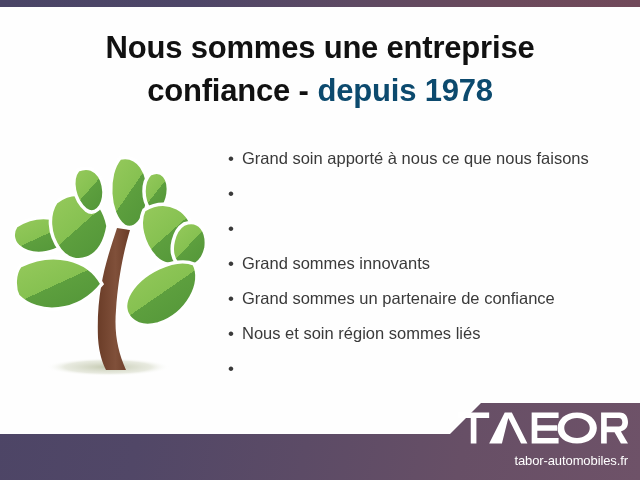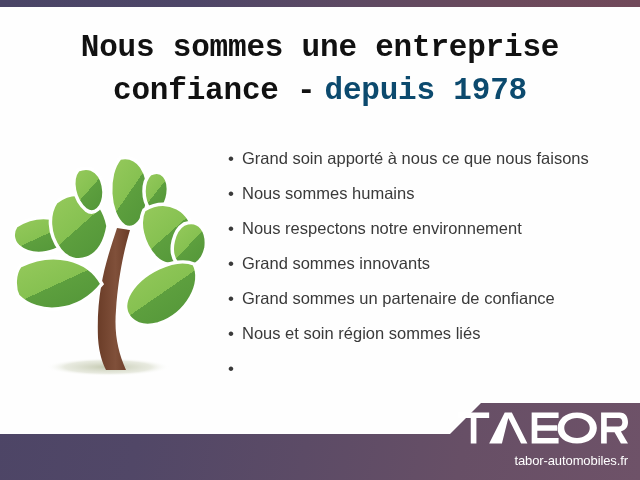--- a/index.html
+++ b/index.html
@@ -32,21 +32,20 @@
     position: absolute;
     left: 0;
     top: 26px;
     width: 640px;
     text-align: center;
     font-size: 31px;
     font-weight: bold;
     line-height: 43px;
     color: #111111;
     letter-spacing: -0.2px;
-    font-family: Liberation Mono, monospace;
   }
   .headline .accent {
     color: #0c4a6e;
   }
   .headline .gap {
     display: inline-block;
     width: 9px;
   }
 
   
@@ -172,25 +171,23 @@
     </svg>
   </div>
 
   <div class="bullets">
     <div class="bullet-row">
       <span class="bullet-dot">•</span>
       <span class="bullet-text">Grand soin apporté à nous ce que nous faisons</span>
     </div>
     <div class="bullet-row">
       <span class="bullet-dot">•</span>
-      <span class="bullet-text">Nous sommes humains</span>
-    </div>
-    <div class="bullet-row">
-      <span class="bullet-dot">•</span>
-      <span class="bullet-text">Nous respectons notre environnement</span>
+    </div>
+    <div class="bullet-row">
+      <span class="bullet-dot">•</span>
     </div>
     <div class="bullet-row">
       <span class="bullet-dot">•</span>
       <span class="bullet-text">Grand sommes innovants</span>
     </div>
     <div class="bullet-row">
       <span class="bullet-dot">•</span>
       <span class="bullet-text">Grand sommes un partenaire de confiance</span>
     </div>
     <div class="bullet-row">

